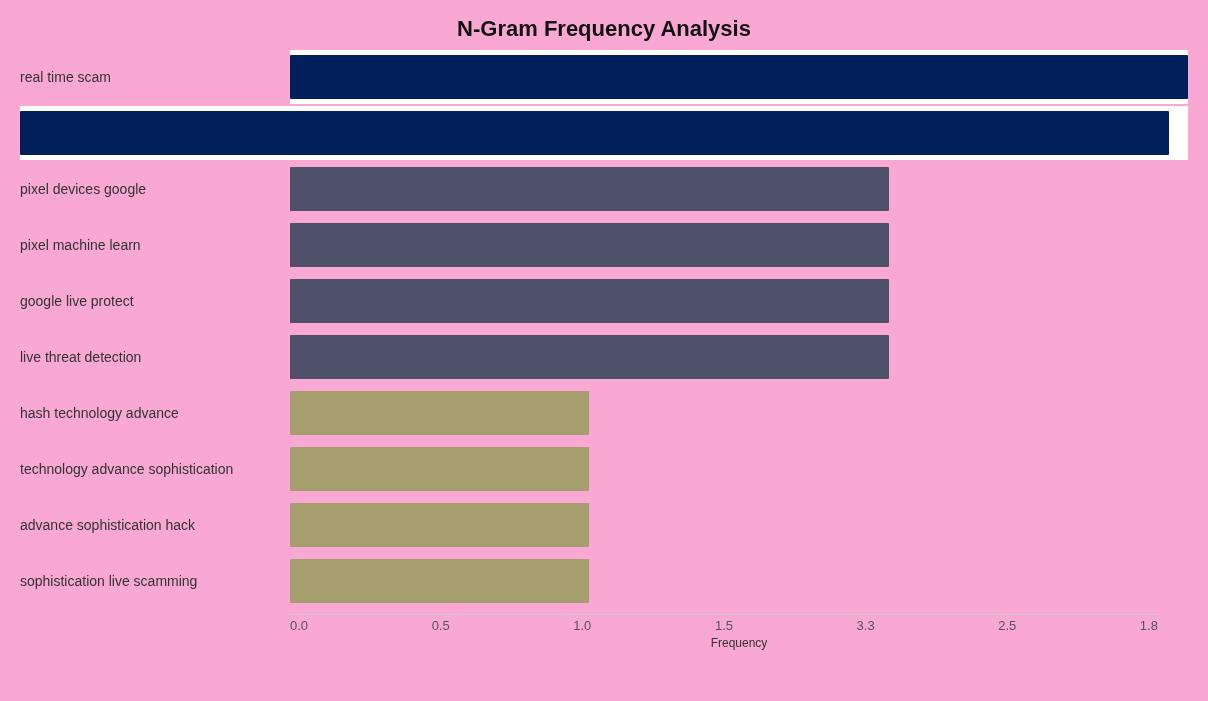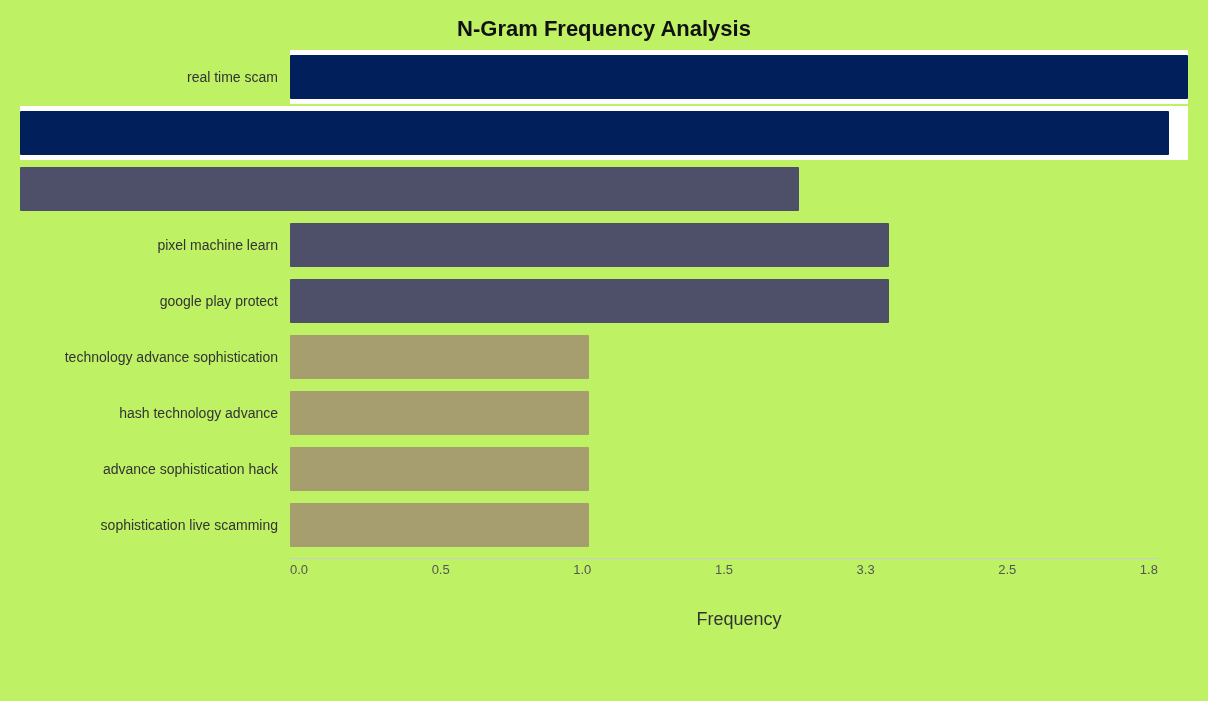--- a/index.html
+++ b/index.html
@@ -6,21 +6,21 @@
     body {
       font-family: Arial, sans-serif;
       background: #ffffff;
       width: 1208px;
       height: 701px;
       overflow: hidden;
     }
     .chart-container {
       width: 1208px;
       height: 701px;
-      background: #bef264;
+      background: #f9a8d4;
       position: relative;
       padding: 10px 20px 60px 20px;
     }
     .chart-title {
       text-align: center;
       font-size: 22px;
       font-weight: bold;
       color: #111111;
       margin-bottom: 8px;
       padding-top: 6px;
@@ -39,21 +39,20 @@
       width: 100%;
     }
     .bar-row {
       display: flex;
       align-items: center;
       height: 54px;
       margin-bottom: 2px;
     }
     .bar-label {
       width: 270px;
-      text-align: right;
       padding-right: 12px;
       font-size: 14px;
       color: #333333;
       flex-shrink: 0;
     }
     .bar-track {
       flex: 1;
       height: 100%;
       position: relative;
       display: flex;
@@ -85,21 +84,21 @@
       top: 4px;
       align-items: flex-end;
     }
     .x-tick {
       font-size: 13px;
       color: #555555;
       text-align: center;
     }
     .x-axis-label {
       text-align: center;
-      font-size: 18px;
+      font-size: 12px;
       color: #333333;
       margin-top: 22px;
       margin-left: 270px;
     }
   </style>
 </head>
 <body>
 
 <div class="chart-container">
   <h2 class="chart-title">N-Gram Frequency Analysis</h2>
@@ -111,44 +110,51 @@
           <div class="bar-track" style="background: rgb(255, 255, 255);">
             <div class="bar-fill" style="width: 100%; background-color: rgb(0, 31, 91);"></div>
           </div>
         </div>
         <div class="bar-row">
           <div class="bar-track" style="background: rgb(255, 255, 255);">
             <div class="bar-fill" style="width: 98.3333%; background-color: rgb(0, 31, 91);"></div>
           </div>
         </div>
         <div class="bar-row">
+          <div class="bar-label">pixel devices google</div>
           <div class="bar-track">
             <div class="bar-fill" style="width: 66.6667%; background-color: rgb(77, 80, 104);"></div>
           </div>
         </div>
         <div class="bar-row">
           <div class="bar-label">pixel machine learn</div>
           <div class="bar-track">
             <div class="bar-fill" style="width: 66.6667%; background-color: rgb(77, 80, 104);"></div>
           </div>
         </div>
         <div class="bar-row">
-          <div class="bar-label">google play protect</div>
+          <div class="bar-label">google live protect</div>
           <div class="bar-track">
             <div class="bar-fill" style="width: 66.6667%; background-color: rgb(77, 80, 104);"></div>
           </div>
         </div>
         <div class="bar-row">
-          <div class="bar-label">technology advance sophistication</div>
+          <div class="bar-label">live threat detection</div>
+          <div class="bar-track">
+            <div class="bar-fill" style="width: 66.6667%; background-color: rgb(77, 80, 104);"></div>
+          </div>
+        </div>
+        <div class="bar-row">
+          <div class="bar-label">hash technology advance</div>
           <div class="bar-track">
             <div class="bar-fill" style="width: 33.3333%; background-color: rgb(166, 158, 110);"></div>
           </div>
         </div>
         <div class="bar-row">
-          <div class="bar-label">hash technology advance</div>
+          <div class="bar-label">technology advance sophistication</div>
           <div class="bar-track">
             <div class="bar-fill" style="width: 33.3333%; background-color: rgb(166, 158, 110);"></div>
           </div>
         </div>
         <div class="bar-row">
           <div class="bar-label">advance sophistication hack</div>
           <div class="bar-track">
             <div class="bar-fill" style="width: 33.3333%; background-color: rgb(166, 158, 110);"></div>
           </div>
         </div>

